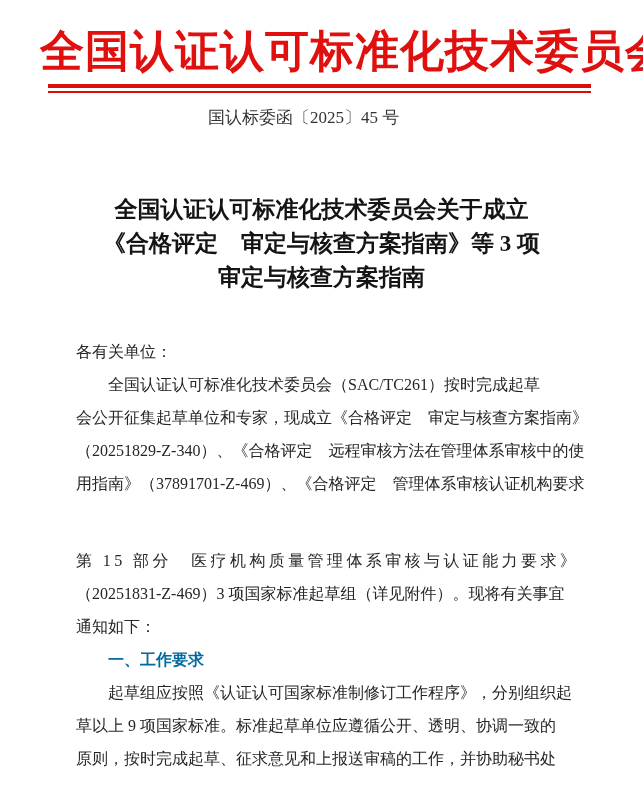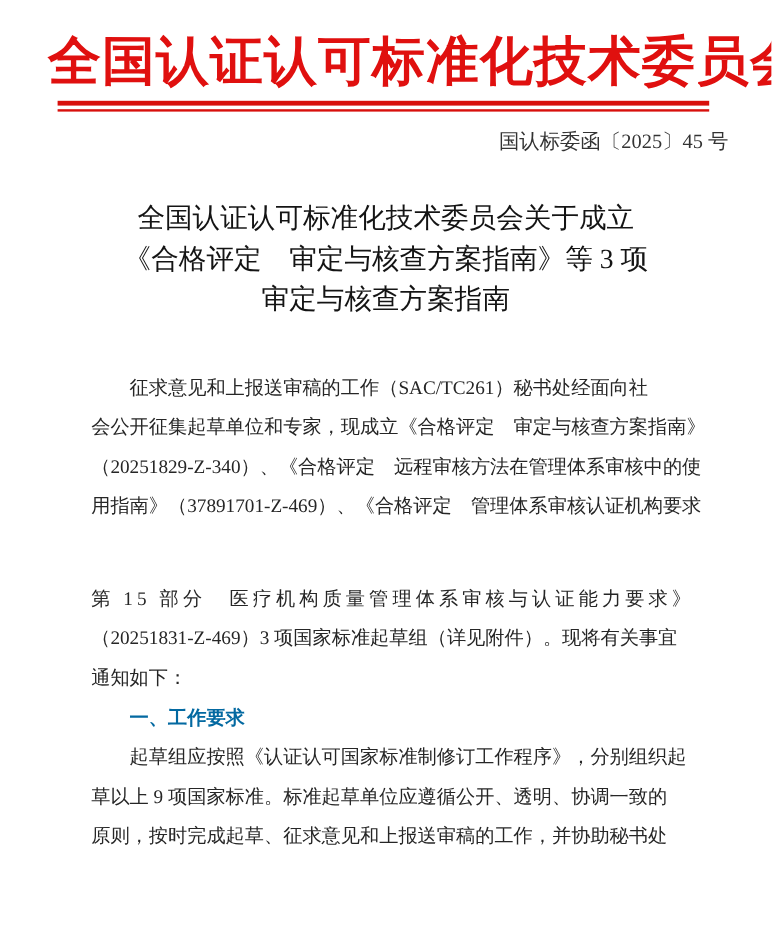--- a/index.html
+++ b/index.html
@@ -28,29 +28,29 @@
     white-space: nowrap;
   }
   .red-rule {
     margin: 6px 52px 0 48px;
     height: 3px;
     border-top: 4px solid #d8100c;
     border-bottom: 2px solid #d8100c;
   }
   .doc-number {
     margin: 14px 36px 0 0;
-    text-align: right;
+    text-align: center;
     font-size: 17px;
     line-height: 22px;
     color: #333333;
   }
   .title {
-    margin-top: 36px;
+    margin-top: 64px;
     text-align: center;
-    font-weight: normal;
+    font-weight: bold;
     color: #141414;
     font-size: 23px;
     line-height: 34px;
   }
   .title-line { white-space: nowrap; }
   .body-block {
     margin: 40px 50px 0 76px;
     font-size: 16px;
     line-height: 33px;
     color: #262626;
@@ -78,23 +78,24 @@
   <div class="doc-number">国认标委函〔2025〕45 号</div>
 
   <div class="title">
       <div class="title-line">全国认证认可标准化技术委员会关于成立</div>
       <div class="title-line">《合格评定　审定与核查方案指南》等 3 项</div>
       <div class="title-line">审定与核查方案指南</div>
     </div>
 
   <div class="body-block">
 
+    <div class="line salutation">各有关单位：</div>
 
     <div>
-        <div class="line indent">征求意见和上报送审稿的工作（SAC/TC261）秘书处经面向社</div>
+        <div class="line indent">全国认证认可标准化技术委员会（SAC/TC261）按时完成起草</div>
         <div class="line">会公开征集起草单位和专家，现成立《合格评定　审定与核查方案指南》</div>
         <div class="line">（20251829-Z-340）、《合格评定　远程审核方法在管理体系审核中的使</div>
         <div class="line">用指南》（37891701-Z-469）、《合格评定　管理体系审核认证机构要求</div>
         <div class="line spread">第 15 部分　医疗机构质量管理体系审核与认证能力要求》</div>
         <div class="line">（20251831-Z-469）3 项国家标准起草组（详见附件）。现将有关事宜</div>
         <div class="line">通知如下：</div>
       </div>
 
     <div class="line heading">一、工作要求</div>
 

